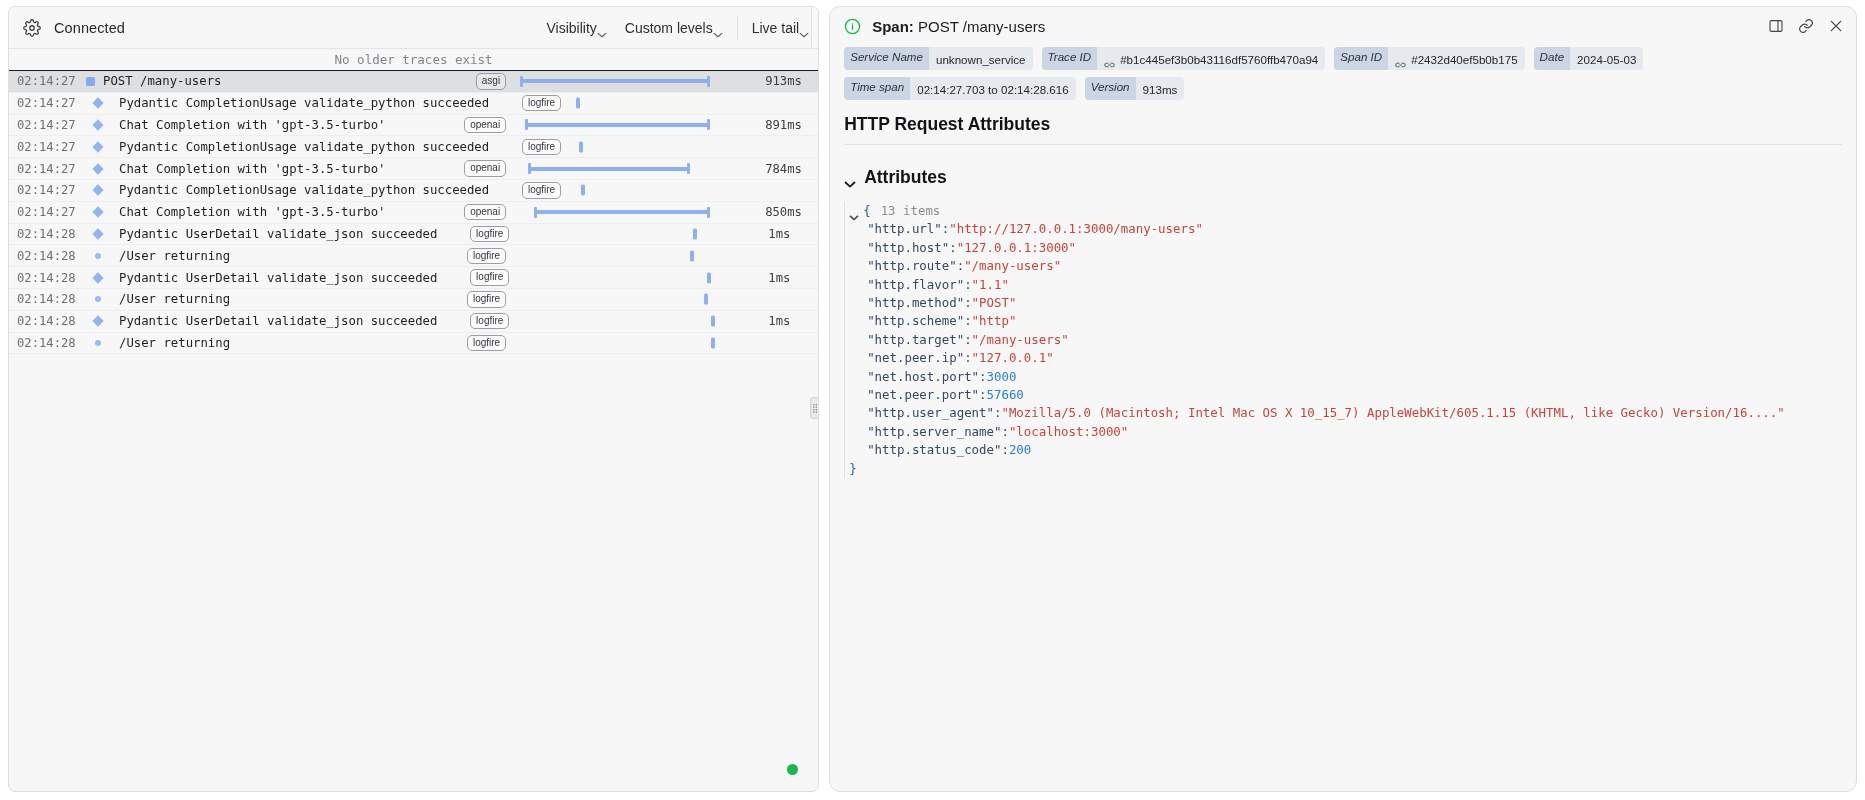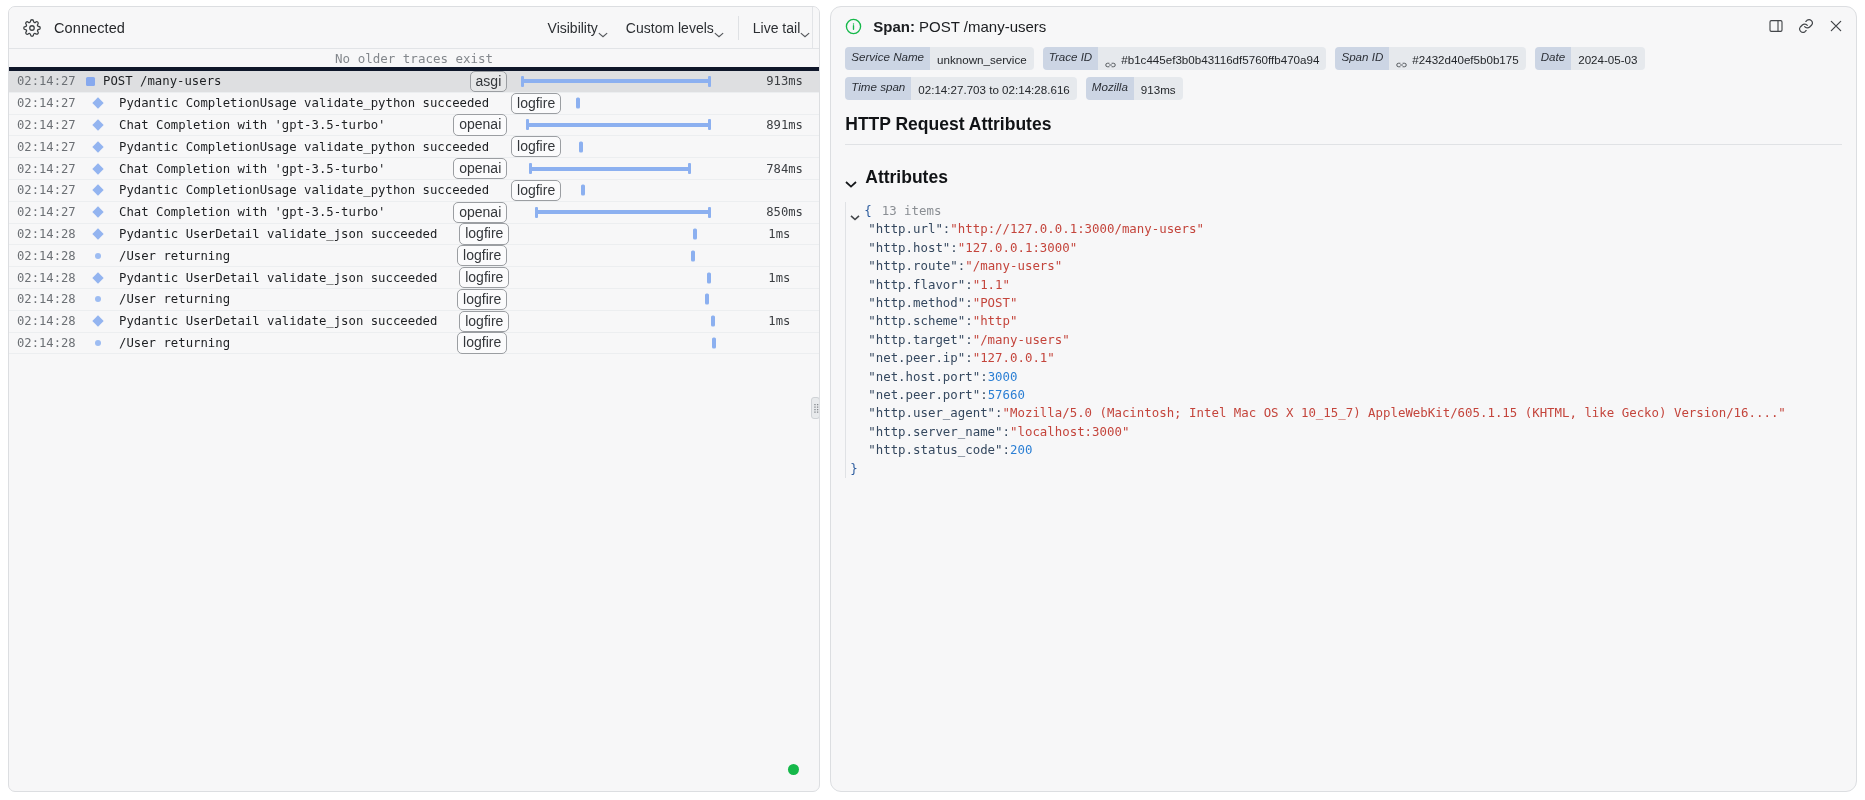--- a/index.html
+++ b/index.html
@@ -59,21 +59,21 @@
   .tb-div { width: 1px; height: 24px; background: #dfe1e4; margin: 0 5px; }
   .tb-end-div { width: 1px; height: 42px; background: #e2e4e7; }
   .live-wrap { padding-right: 2px; }
 
   .lp-nomore {
     height: 22px; flex: 0 0 22px;
     display: flex; align-items: center; justify-content: center;
     font-size: 12.5px; color: #83878c;
     font-family: "DejaVu Sans Mono", monospace;
     background: #f7f7f8;
-    border-bottom: 4px solid #0f172a;
+    border-bottom: 1px solid #0f172a;
   }
 
   .lp-rows { flex: 1 1 auto; position: relative; overflow: hidden; }
   .row {
     position: relative;
     height: 21.8px;
     display: flex;
     align-items: center;
     border-bottom: 1px solid #eceef0;
     font-family: "DejaVu Sans Mono", monospace;
@@ -99,21 +99,21 @@
   .row .label { flex: 0 0 auto; white-space: nowrap; padding-left: 2px; }
   .row .mid-gap { flex: 1 1 auto; }
   .badge-cell {
     width: 78px; flex: 0 0 78px;
     display: flex; justify-content: flex-end; padding-right: 6px;
   }
   .badge {
     border: 1px solid #9b9ea2;
     border-radius: 5px;
     padding: 1px 5px 2px 5px;
-    font-size: 14px;
+    font-size: 10px;
     color: #34373b;
     background: #fbfbfc;
     font-family: "Liberation Sans", sans-serif;
     line-height: 1.15;
   }
   .row.selected .badge { background: #e6e7e8; }
   .bar-cell {
     width: 248px; flex: 0 0 248px;
     position: relative; height: 100%;
   }
@@ -599,21 +599,21 @@
             <span>2024-05-03</span>
           </div>
         </div>
         <div class="chip">
           <div class="k">Time span</div>
           <div class="v">
             <span>02:14:27.703 to 02:14:28.616</span>
           </div>
         </div>
         <div class="chip">
-          <div class="k">Mozilla</div>
+          <div class="k">Version</div>
           <div class="v">
             <span>913ms</span>
           </div>
         </div>
       </div>
 
 
     <div class="sec-title">HTTP Request Attributes</div>
     <div class="sec-rule"></div>
 

